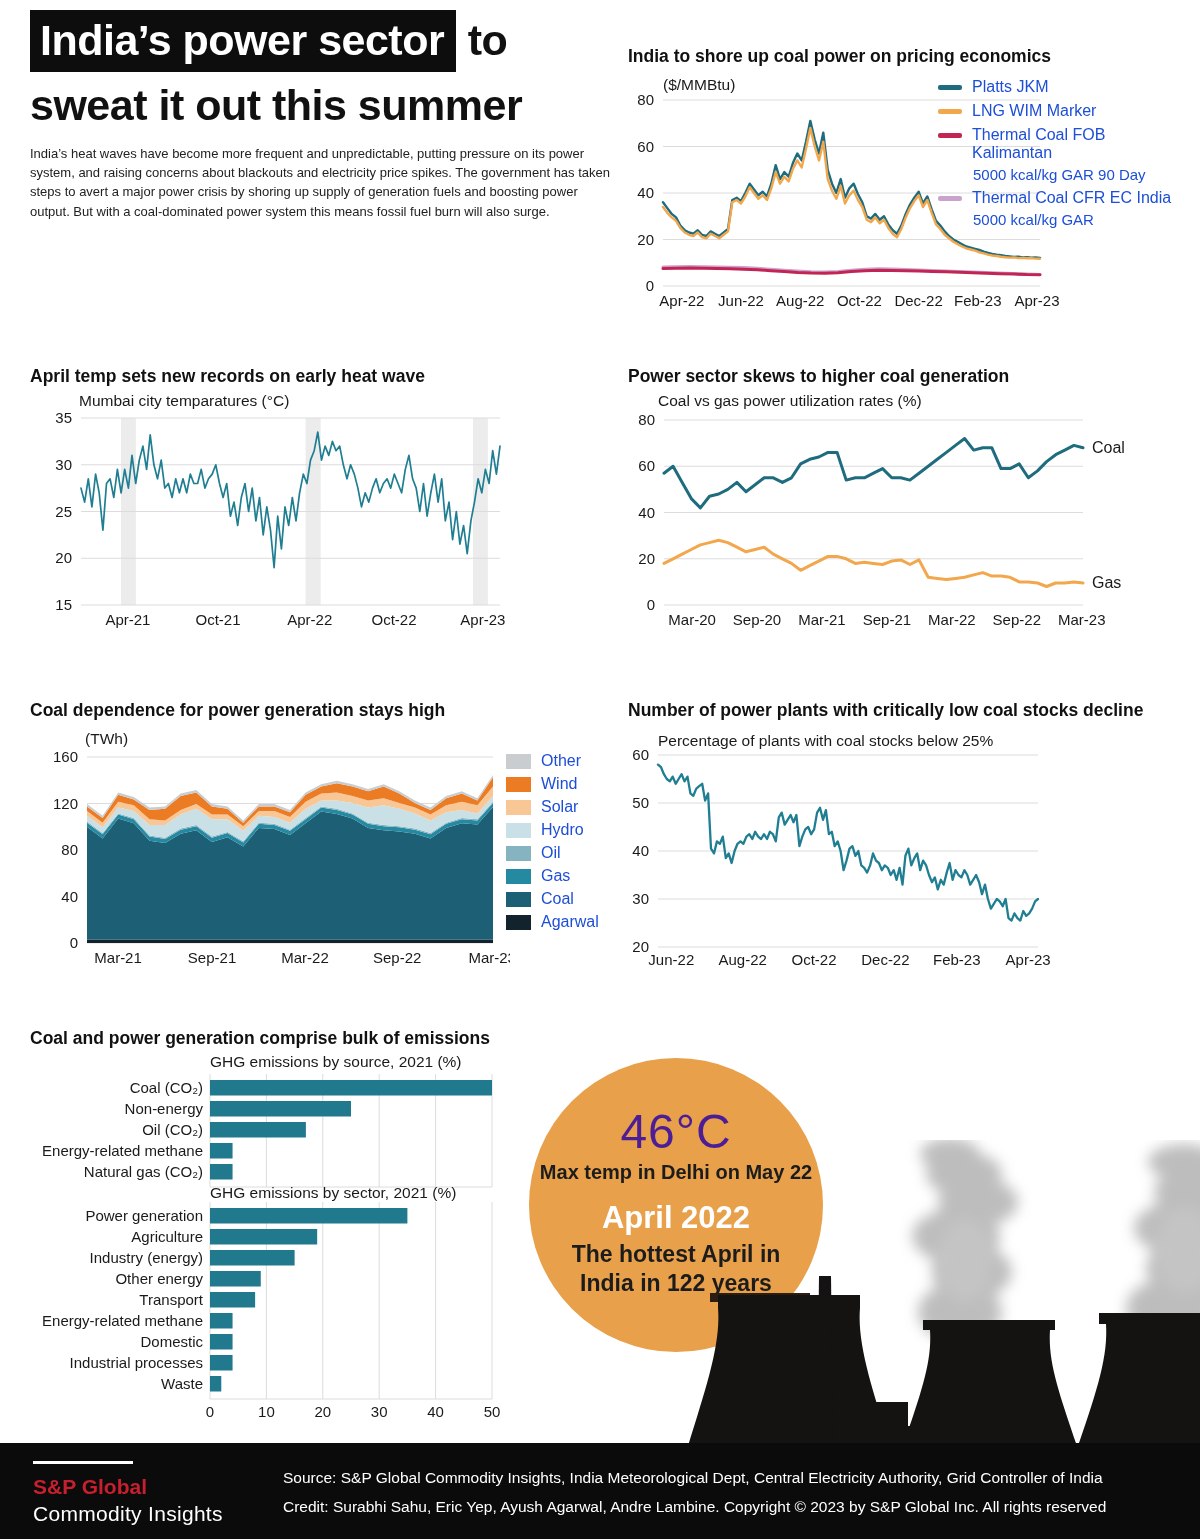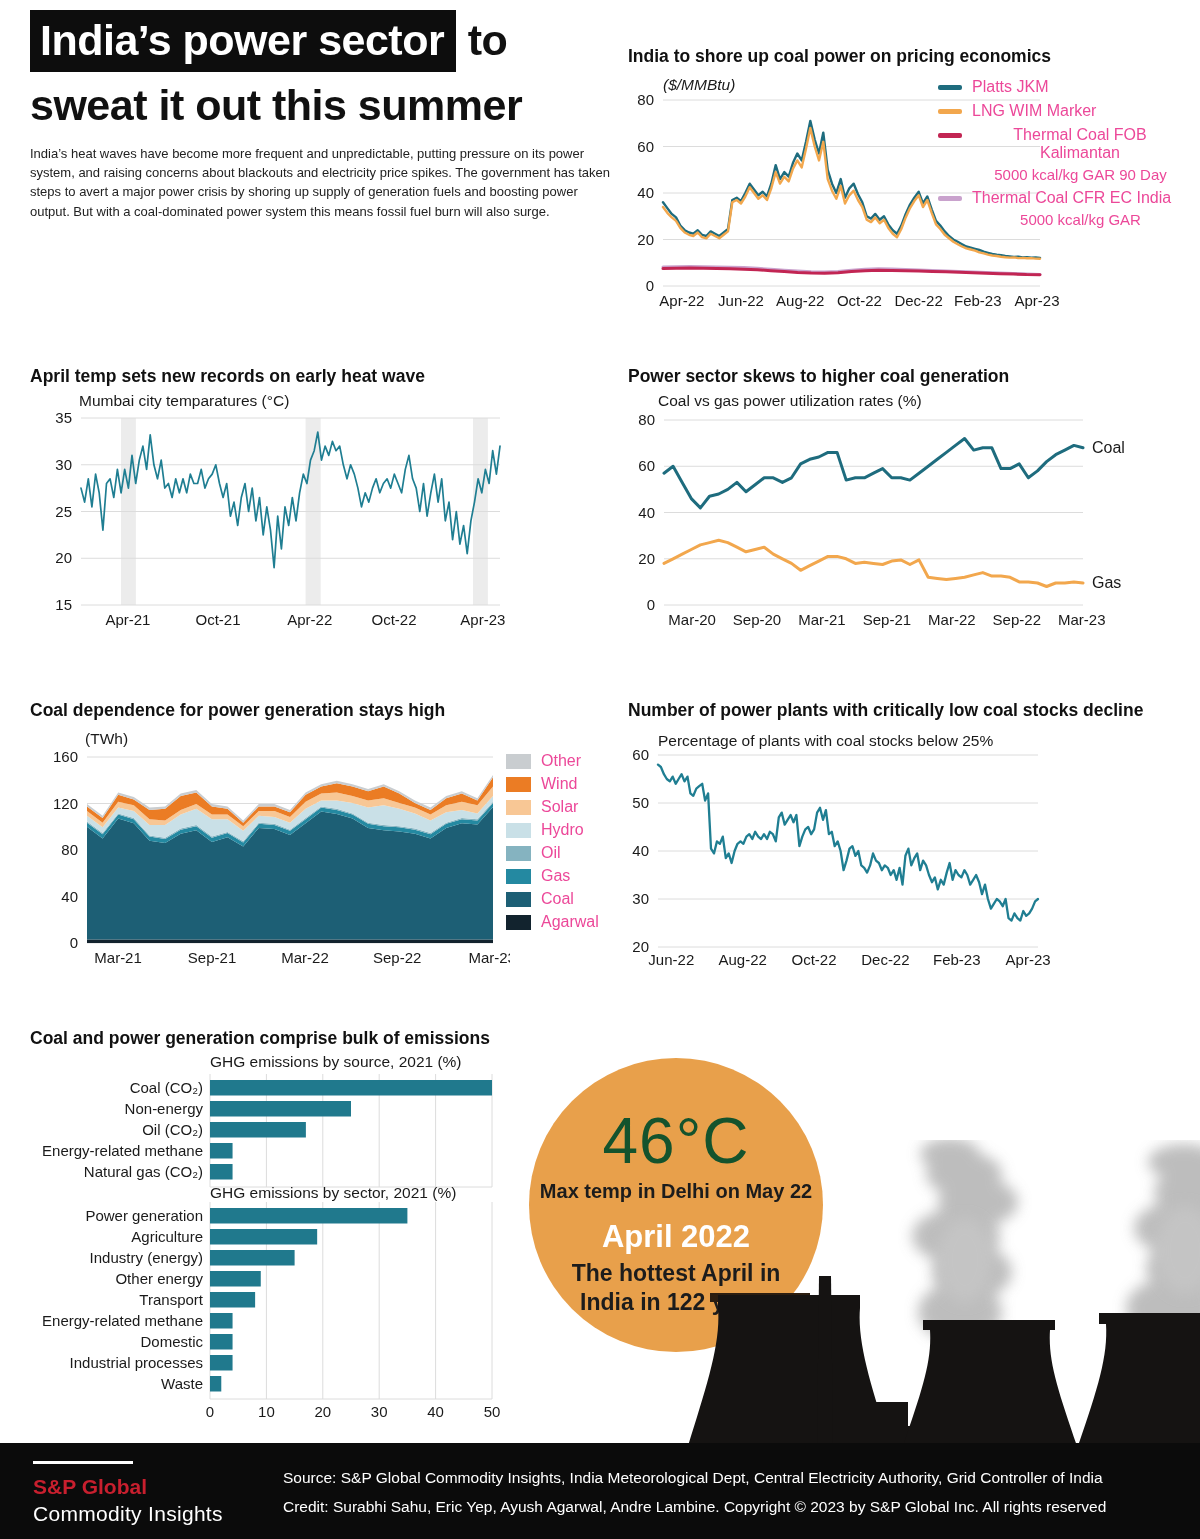--- a/index.html
+++ b/index.html
@@ -10,30 +10,30 @@
   .headline{font-size:43px;font-weight:600;line-height:1.5;letter-spacing:-0.5px;color:#111;}
   .headline .hl{background:#0d0d0d;color:#fff;padding:6px 12px 8px 10px;}
   .intro{font-size:13px;line-height:1.48;color:#222;}
   
   .chart-title{font-size:17.5px;font-weight:700;color:#111;}
   .chart-sub{font-size:15.5px;color:#1a1a1a;}
   svg text{font-family:"Liberation Sans",sans-serif;font-size:15px;fill:#1a1a1a;}
   svg .endlab{font-size:16px;}
   svg .axnum{font-size:15px;}
   
-  .legend{font-size:16px;color:#ec4899;text-align:center;}
+  .legend{font-size:16px;color:#1d4ed8;}
   .legend .lrow{display:flex;align-items:flex-start;margin-bottom:6px;}
   .legend .sw{flex:0 0 auto;margin-right:10px;}
   .legend.lines .sw{width:24px;height:5px;margin-top:7px;border-radius:2px;}
   .legend.boxes .sw{width:25px;height:15px;margin-top:2px;}
   .legend .sub{font-size:15px;margin:-2px 0 6px 35px;}
   .legend.boxes .lrow{margin-bottom:5px;}
   
   .circle{border-radius:50%;text-align:center;}
-  .circle .big{font-size:64px;color:#14532d;font-weight:400;letter-spacing:1px;margin-top:46px;}
+  .circle .big{font-size:48px;color:#4c1d95;font-weight:400;letter-spacing:1px;margin-top:46px;}
   .circle .cap{font-size:20px;font-weight:700;color:#1c1c1c;margin-top:2px;}
   .circle .sub{font-size:31px;font-weight:700;color:#fff;margin-top:16px;}
   .circle .subcap{font-size:23px;font-weight:700;color:#1c1c1c;margin-top:4px;white-space:pre-line;line-height:1.25;}
   
   .footer{background:#0b0b0b;}
   .logo-rule{width:100px;height:3px;background:#fff;}
   .logo-red{color:#c81f2e;font-weight:700;font-size:21px;margin-top:11px;}
   .logo-white{color:#fff;font-size:21px;margin-top:3px;letter-spacing:0.3px;}
   .src{color:#fff;font-size:15.5px;line-height:29px;}
 </style>
@@ -42,21 +42,21 @@
 
 <div class="page">
 
   <h1 class="abs headline" style="left:30px;top:8px;width:600px;margin:0;"><span class="hl">India’s power sector</span><span> to</span><br>
     <span>sweat it out this summer</span>
   </h1>
 
   <p class="abs intro" style="left:30px;top:144px;width:585px;margin:0;">India’s heat waves have become more frequent and unpredictable, putting pressure on its power system, and raising concerns about blackouts and electricity price spikes. The government has taken steps to avert a major power crisis by shoring up supply of generation fuels and boosting power output. But with a coal-dominated power system this means fossil fuel burn will also surge.</p>
 
   <div class="abs chart-title" style="left:628px;top:46px;width:560px;">India to shore up coal power on pricing economics</div>
-  <div class="abs chart-sub" style="left:663px;top:76px;font-style:italic;">($/MMBtu)</div>
+  <div class="abs chart-sub" style="left:663px;top:76px;">($/MMBtu)</div>
   <svg class="abs" style="left:620px;top:88px;" width="560" height="235">
       <line x1="43" x2="420" y1="12" y2="12" stroke="#DCDCDC" stroke-width="1"></line>
       <text x="34" y="17" text-anchor="end" class="axnum">80</text>
       <line x1="43" x2="420" y1="58.5" y2="58.5" stroke="#DCDCDC" stroke-width="1"></line>
       <text x="34" y="63.5" text-anchor="end" class="axnum">60</text>
       <line x1="43" x2="420" y1="105" y2="105" stroke="#DCDCDC" stroke-width="1"></line>
       <text x="34" y="110" text-anchor="end" class="axnum">40</text>
       <line x1="43" x2="420" y1="151.5" y2="151.5" stroke="#DCDCDC" stroke-width="1"></line>
       <text x="34" y="156.5" text-anchor="end" class="axnum">20</text>
       <line x1="43" x2="420" y1="198" y2="198" stroke="#DCDCDC" stroke-width="1"></line>

